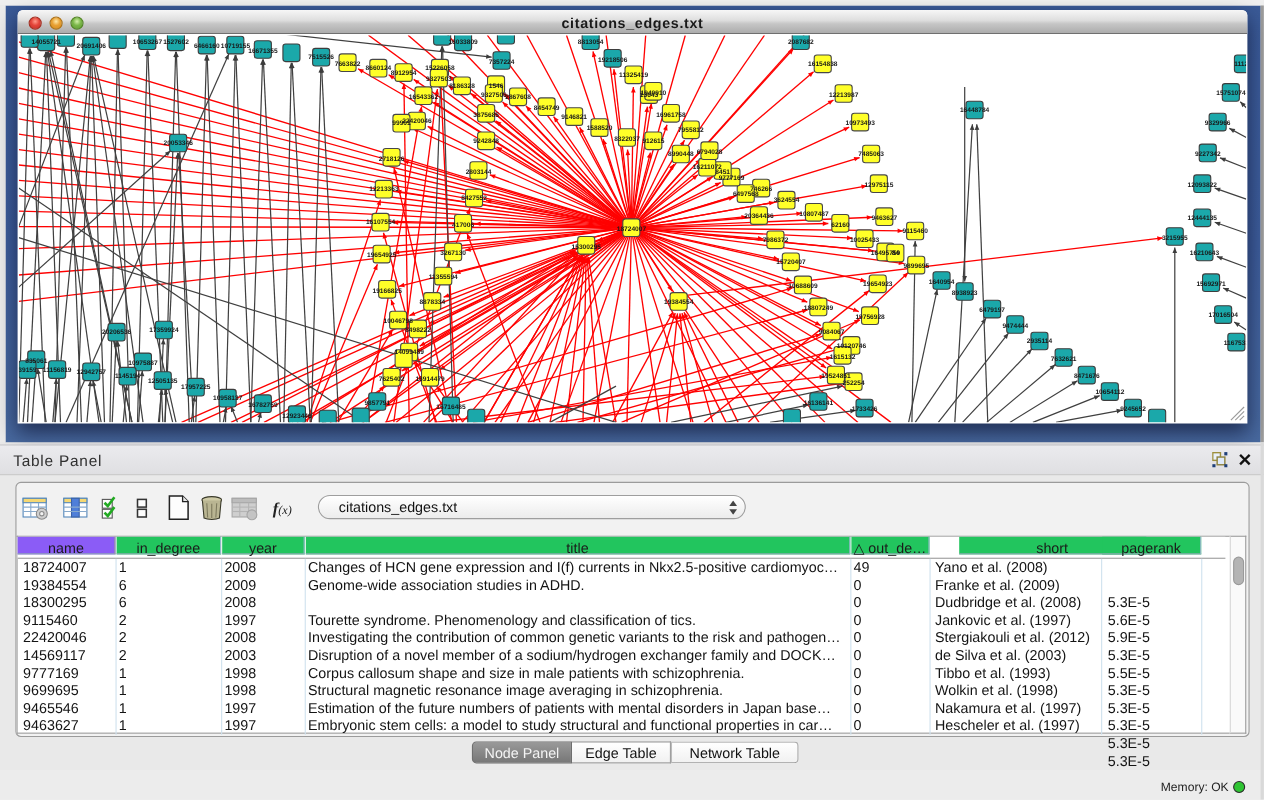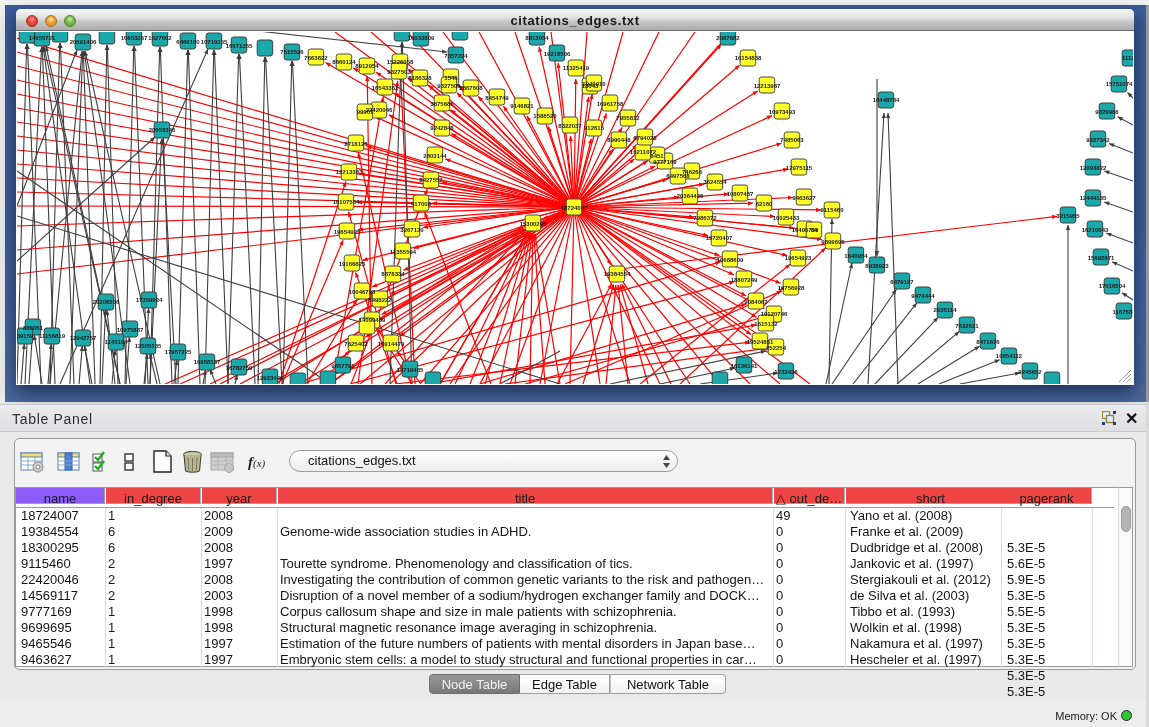--- a/index.html
+++ b/index.html
@@ -34,21 +34,21 @@
 
 .ticon { position:absolute; top:450px; }
 #dropdown { left:289px; top:450px; width:389px; height:22px; border:1px solid #9e9e9e; border-radius:11px;
   background:linear-gradient(180deg,#ffffff,#ececec); font-size:13px; color:#111; line-height:20px; padding-left:18px;
   box-shadow:inset 0 1px 0 #fff; }
 #dd-arrows { left:662px; top:455px; width:9px; height:13px; }
 
 
 #tblwrap { left:15px; top:487px; width:1103px; height:180px; background:#fff; border:1px solid #9b9b9b; border-right:none; }
 #thead { position:absolute; left:0; top:0; width:1098px; height:20px; background:#fff; border-bottom:1px solid #9b9b9b; font-size:13px; color:#1b1b1b; }
-#thead span { position:absolute; top:0; padding-top:3px; text-align:center; border-right:1px solid #93b7c8; border-bottom:1px solid #8fa9b5; height:16px; background:#ef4444; }
+#thead span { position:absolute; top:0; padding-top:3px; text-align:center; border-right:1px solid #93b7c8; border-bottom:1px solid #8fa9b5; height:16px; background:#22c55e; }
 .trow { position:absolute; left:15px; width:1098px; height:16px; font-size:13px; color:#141414; white-space:nowrap; }
 .trow span { position:absolute; top:1px; overflow:hidden; }
 .c-name { left:6px; width:83px; }
 .c-ind  { left:93px; width:92px; }
 .c-year { left:189px; width:72px; }
 .c-title{ left:265px; width:492px; }
 .c-out  { left:761px; width:68px; }
 .c-short{ left:835px; width:148px; }
 .c-pr   { left:992px; width:100px;margin-top:32px; }
 .vline { position:absolute; top:20px; width:1px; height:160px; background:#cfe2ee; }
@@ -917,35 +917,36 @@
   <polygon points="4.5,13 8,8 1,8" fill="#444"></polygon>
 </svg>
 
 <div class="abs" id="tblwrap">
   <div id="thead">
     <span style="left:0;width:89px;background:#8b5cf6;border-right:1px solid #9b9b9b">name</span>
     <span style="left:90px;width:95px">in_degree</span>
     <span style="left:186px;width:75px">year</span>
     <span style="left:262px;width:495px">title</span>
     <span style="left:758px;width:71px">△ out_de…</span>
-    <span style="left:830px;width:170px">short</span>
+    <span style="left:856px;width:170px">short</span>
     <span style="left:986px;width:90px">pagerank</span>
   </div>
   <div class="vline" style="left:89px"></div>
   <div class="vline" style="left:185px"></div>
   <div class="vline" style="left:261px"></div>
   <div class="vline" style="left:757px"></div>
   <div class="vline" style="left:829px"></div>
   <div class="vline" style="left:985px"></div>
   <div class="vline" style="left:1076px"></div>
 </div>
 <div class="trow" style="top:507px">
 <span class="c-name">18724007</span>
     <span class="c-ind">1</span>
     <span class="c-year">2008</span>
+    <span class="c-title">Changes of HCN gene expression and I(f) currents in Nkx2.5‑positive cardiomyoc…</span>
     <span class="c-out">49</span>
     <span class="c-short">Yano et al. (2008)</span>
     <span class="c-pr">5.3E‑5</span>
 </div>
 <div class="trow" style="top:523px">
 <span class="c-name">19384554</span>
     <span class="c-ind">6</span>
     <span class="c-year">2009</span>
     <span class="c-title">Genome‑wide association studies in ADHD.</span>
     <span class="c-out">0</span>
@@ -1021,21 +1022,21 @@
     <span class="c-title">Embryonic stem cells: a model to study structural and functional properties in car…</span>
     <span class="c-out">0</span>
     <span class="c-short">Hescheler et al. (1997)</span>
     <span class="c-pr">5.3E‑5</span>
 </div>
 <div class="abs" id="vscroll">
     <div id="vthumb"></div>
   </div>
 
 <div class="abs" id="tabs">
-  <div class="tab" id="tab1">Node Table</div>
+  <div class="tab" id="tab1">Node Panel</div>
   <div class="tab" id="tab2">Edge Table</div>
   <div class="tab" id="tab3">Network Table</div>
 </div>
 
 <div class="abs" id="status"></div>
 <div class="abs" id="botright2"></div>
 <div class="abs" id="memtxt">Memory: OK</div>
 <div class="abs" id="memdot"></div>
 
 </body></html>

